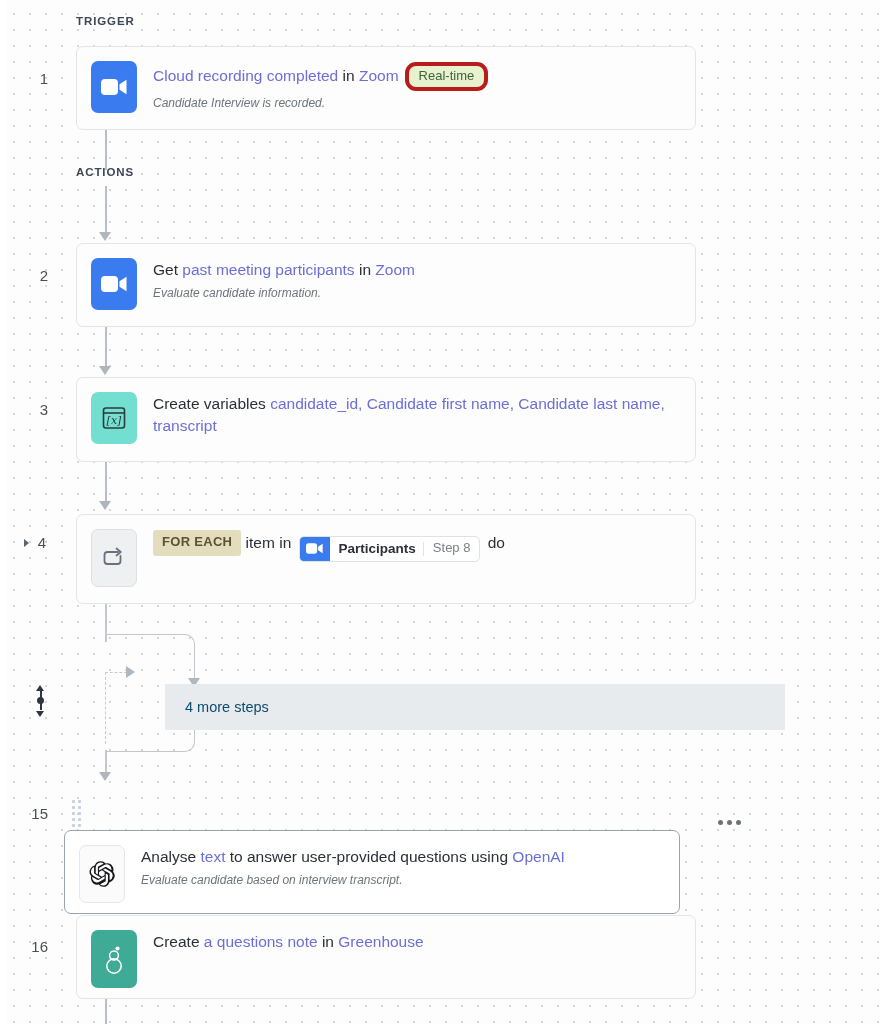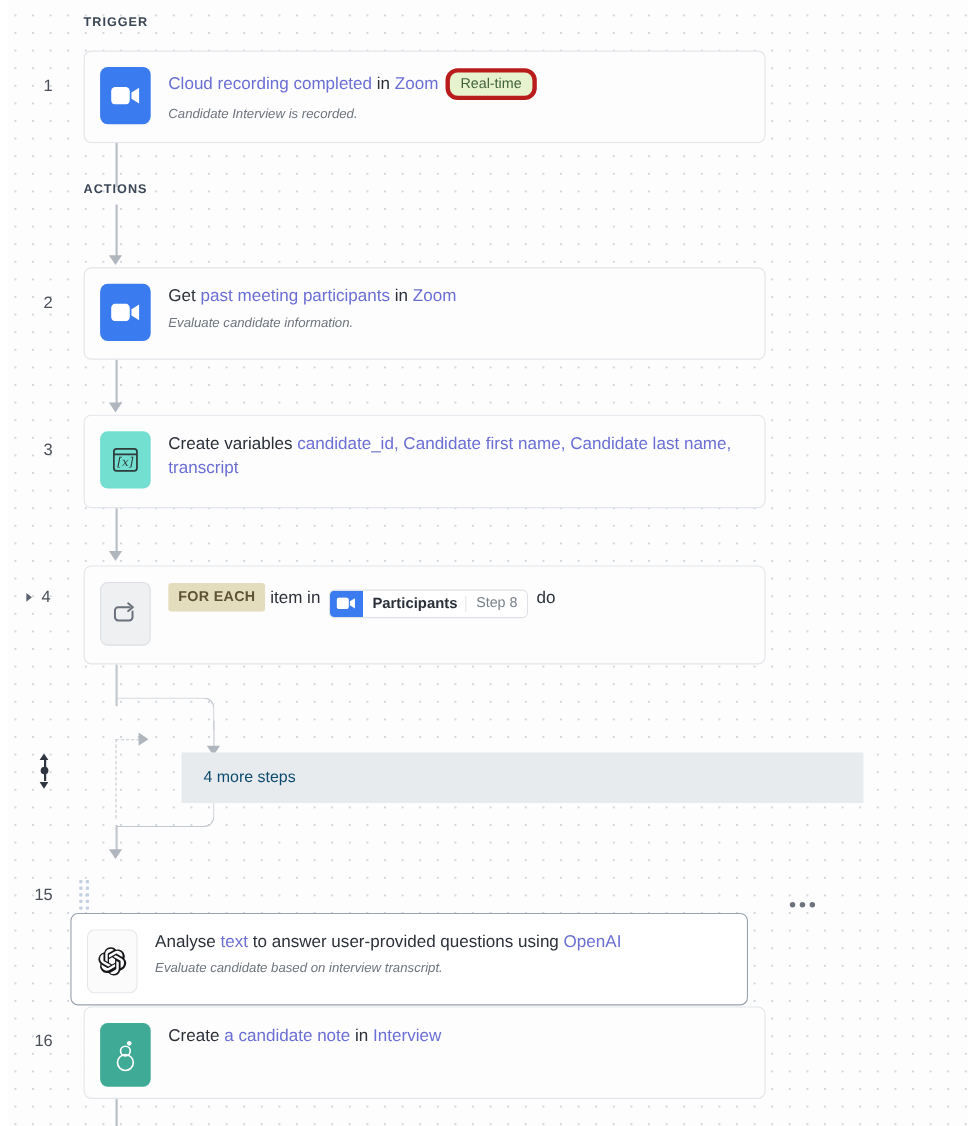--- a/index.html
+++ b/index.html
@@ -459,20 +459,20 @@
   <div class="card" style="left:76px; top:915px; width:620px; height:84px;">
     <div class="card-icon icon-green">
       <svg width="26" height="34" viewBox="0 0 26 34" aria-hidden="true">
         <circle cx="16.5" cy="6.5" r="2.1" fill="#ffffff"></circle>
         <circle cx="13" cy="13.5" r="4.4" fill="none" stroke="#ffffff" stroke-width="1.5"></circle>
         <circle cx="13" cy="24" r="7.2" fill="none" stroke="#ffffff" stroke-width="1.5"></circle>
       </svg>
     </div>
     <div class="card-body">
       <div class="card-title">
-        <span class="tok-plain">Create </span><span class="tok-link">a candidate note</span><span class="tok-plain"> in </span><span class="tok-link">Interview</span>
+        <span class="tok-plain">Create </span><span class="tok-link">a questions note</span><span class="tok-plain"> in </span><span class="tok-link">Greenhouse</span>
       </div>
     </div>
   </div>
 
   <div class="conn-line" style="left:105px; top:999px; height:25px;"></div>
 
 </div>
 
 </body></html>

